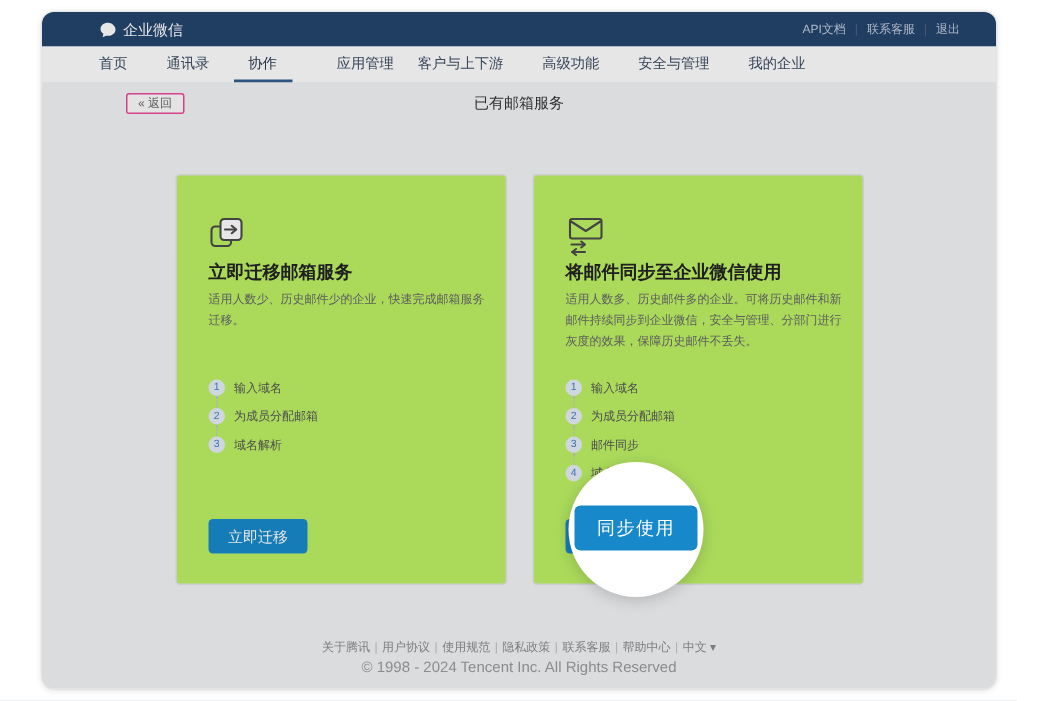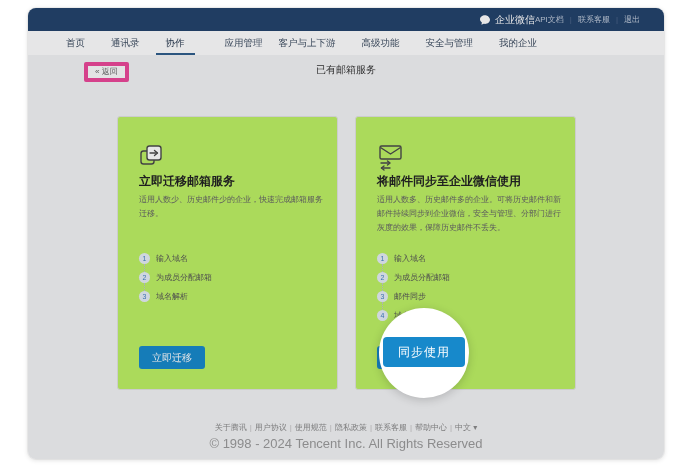--- a/index.html
+++ b/index.html
@@ -1,59 +1,59 @@
 <!DOCTYPE html>
 <html><head>
 <meta charset="utf-8">
 <style>
   html,body{margin:0;padding:0;}
   body{width:691px;height:467px;background:#fff;position:relative;overflow:hidden;
        font-family:"Liberation Sans","DejaVu Sans",sans-serif;-webkit-font-smoothing:antialiased;}
   .window{position:absolute;left:28px;top:8px;width:636px;height:451px;border-radius:8px;overflow:hidden;
           background:#f3f4f5;box-shadow:0 1px 5px rgba(0,0,0,.14),0 0 0 1px rgba(0,0,0,.04);}
   
-  .topbar{height:23px;background:#23436b;display:flex;align-items:center;justify-content:flex-end;
+  .topbar{height:23px;background:#23436b;display:flex;align-items:center;justify-content:space-between;
           padding:0 24px 0 38px;}
   .logo{display:flex;align-items:center;gap:4px;color:#fff;font-size:10px;cursor:pointer;}
   .top-links{display:flex;align-items:center;gap:6px;font-size:8px;color:#c2cddc;}
   .top-links a{color:#c2cddc;text-decoration:none;cursor:pointer;}
   .tsep{color:#51698c;}
   
   .navbar{height:24px;background:#fff;display:flex;align-items:center;padding-left:38px;gap:26px;}
   .nav-item{font-size:9.5px;color:#3c4c60;height:24px;line-height:24px;position:relative;cursor:pointer;white-space:nowrap;}
   .navbar .nav-item:nth-child(4){margin-left:14px;}
   .navbar .nav-item:nth-child(5){margin-left:-10px;}
   .nav-item.active{color:#27384e;}
   .nav-item.active::after{content:"";position:absolute;left:-10px;right:-10px;bottom:0;height:2px;background:#2f5e8c;}
   
   .content{position:relative;height:404px;background:#f3f4f5;}
   .toolbar{position:absolute;top:5px;left:0;right:0;height:20px;}
   .back-btn{position:absolute;left:56px;top:2px;font-size:8px;color:#666;background:#fcfcfc;
-            border:4px solid #ec4899;border-radius:2px;padding:2px 7px;line-height:1;cursor:pointer;}
+            border:1px solid #ec4899;border-radius:2px;padding:2px 7px;line-height:1;cursor:pointer;}
   .page-title{text-align:center;line-height:20px;font-size:10px;color:#333;}
   .cards{position:absolute;left:89px;top:61px;display:flex;gap:17px;}
   .card{width:221px;height:274px;box-sizing:border-box;background:#bef264;border:1px solid #e3e3e3;
         border-radius:3px;position:relative;}
   .card-icon{position:absolute;left:21px;top:26px;}
   .card h3{position:absolute;left:21px;top:56px;margin:0;font-size:12px;color:#222;font-weight:bold;white-space:nowrap;}
   .desc{position:absolute;left:21px;top:76px;width:184px;margin:0;font-size:8px;line-height:14px;color:#666;}
   .steps{position:absolute;left:21px;top:136px;}
   .step{display:flex;align-items:center;gap:6px;height:11px;}
   .num{width:11px;height:11px;border-radius:50%;background:#e6eef7;color:#3f7dc2;font-size:7px;
        line-height:11px;text-align:center;flex:0 0 11px;}
   .dots{height:8px;border-left:1px dotted #bfc6cc;margin-left:5px;}
   .lbl{font-size:8px;color:#555;white-space:nowrap;}
   .card-btn{position:absolute;left:21px;top:229px;width:66px;height:23px;background:#1789cb;color:#fff;
             border:none;border-radius:3px;font-size:10px;cursor:pointer;}
   
   .footer{position:absolute;left:0;right:0;bottom:8px;text-align:center;}
   .footer-links{font-size:8px;color:#8b8b8b;}
   .footer-links span.flink{cursor:pointer;}
   .fsep{color:#c0c0c0;margin:0 3px;}
-  .copyright{margin-top:3px;font-size:13px;color:#9b9b9b;}
+  .copyright{margin-top:3px;font-size:10px;color:#9b9b9b;}
   
   .overlay{position:absolute;inset:0;background:rgba(10,14,20,.10);z-index:20;}
   .spot-circle{position:absolute;left:351px;top:300px;width:90px;height:90px;border-radius:50%;
                background:#fff;z-index:21;box-shadow:0 2px 10px rgba(0,0,0,.18);}
   .spot-btn{position:absolute;left:355px;top:329px;width:82px;height:30px;border-radius:4px;background:#1789cb;
             color:#fff;border:none;font-size:12px;letter-spacing:1px;z-index:22;cursor:pointer;}
 </style>
 </head>
 <body>
 

